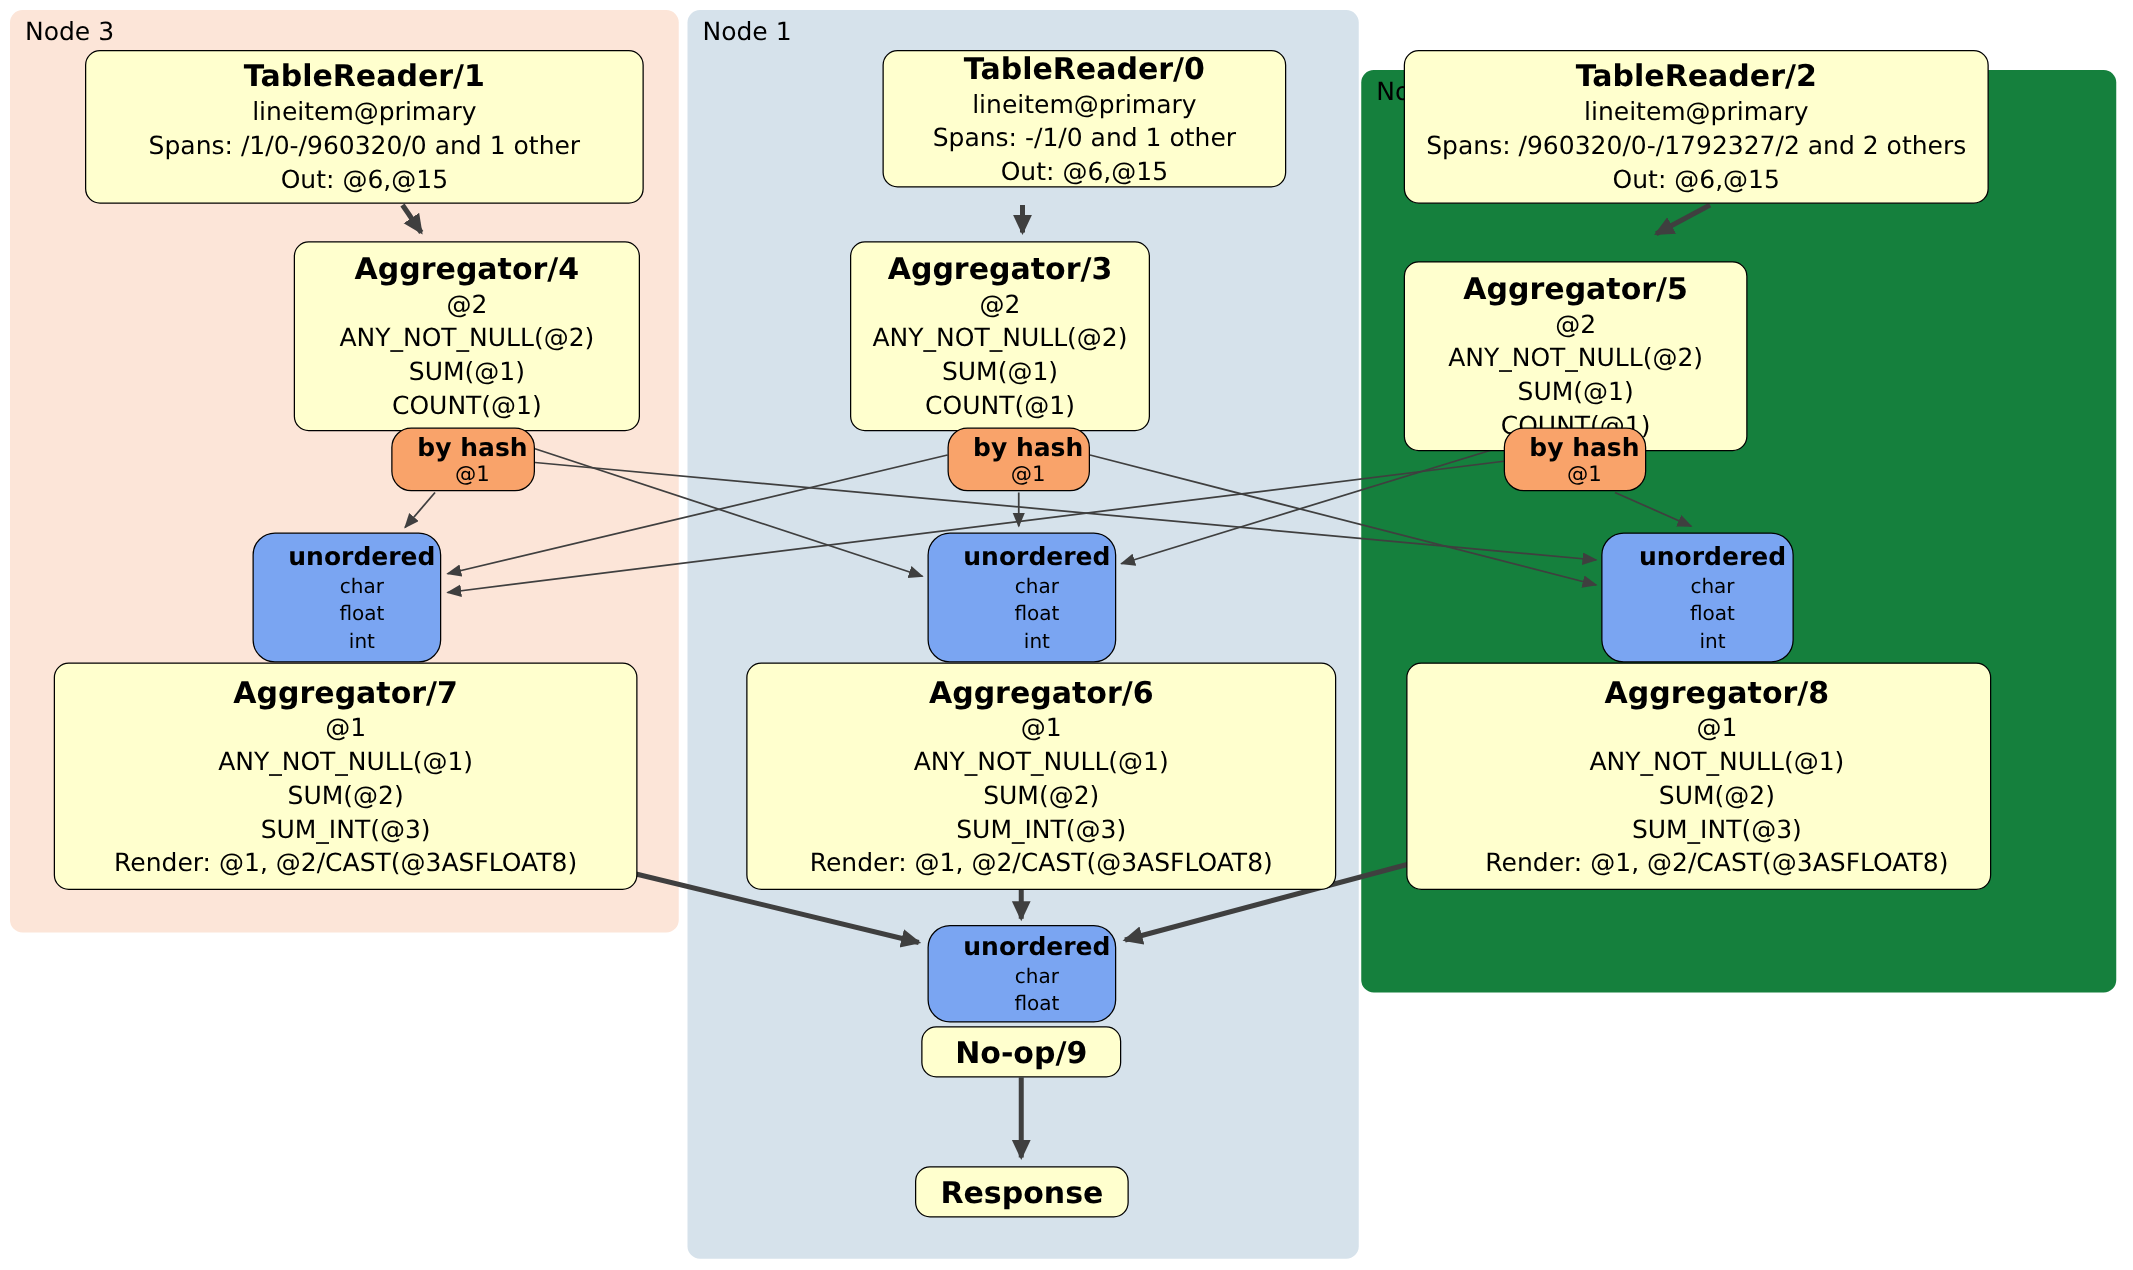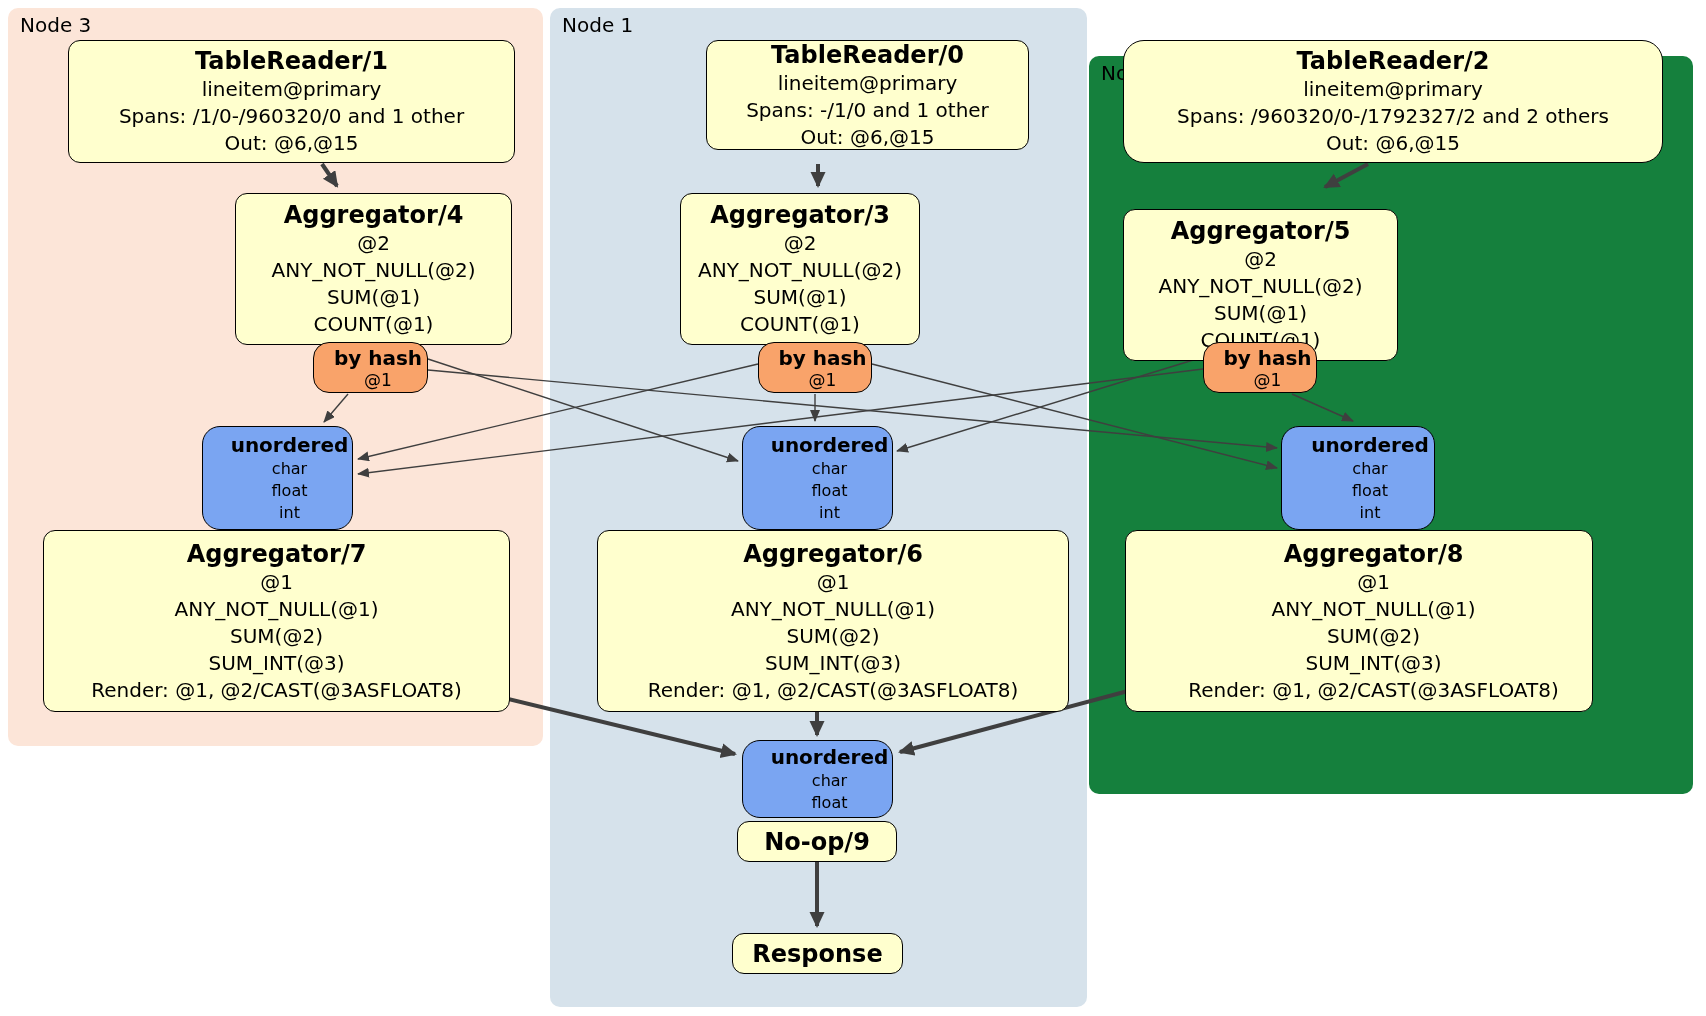--- a/index.html
+++ b/index.html
@@ -74,21 +74,21 @@
   #ag2-n3 { left: 43px;   top: 530px; width: 467px; height: 182px; }
 
   
   #tr-n1  { left: 690px;  top: 40px;  width: 323px; height: 110px; margin-left: 16px; }
   #ag1-n1 { left: 680px;  top: 193px; width: 240px; height: 152px; }
   #rt-n1  { left: 758px;  top: 342px; width: 114px; height: 51px; }
   #sy-n1  { left: 742px;  top: 426px; width: 151px; height: 104px; }
   #ag2-n1 { left: 597px;  top: 530px; width: 472px; height: 182px; }
 
   
-  #tr-n2  { left: 1123px; top: 40px;  width: 540px; height: 123px; border-radius: 21px; }
+  #tr-n2  { left: 1123px; top: 40px;  width: 468px; height: 123px; }
   #ag1-n2 { left: 1123px; top: 193px; width: 275px; height: 152px; margin-top: 16px; }
   #rt-n2  { left: 1203px; top: 342px; width: 114px; height: 51px; }
   #sy-n2  { left: 1281px; top: 426px; width: 154px; height: 104px; }
   #ag2-n2 { left: 1125px; top: 530px; width: 468px; height: 182px; padding-left: 29px; }
 
   
   #sy-final { left: 742px; top: 740px; width: 151px; height: 78px; }
   #noop     { left: 737px; top: 821px; width: 160px; height: 41px; }
   #resp     { left: 732px; top: 933px; width: 171px; height: 41px; }
 </style>

